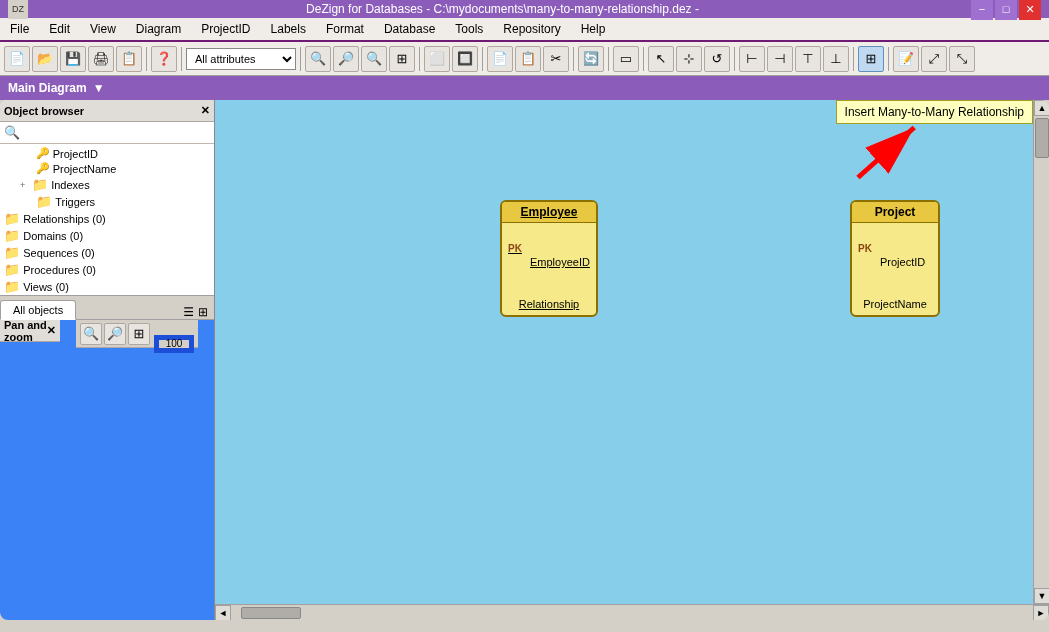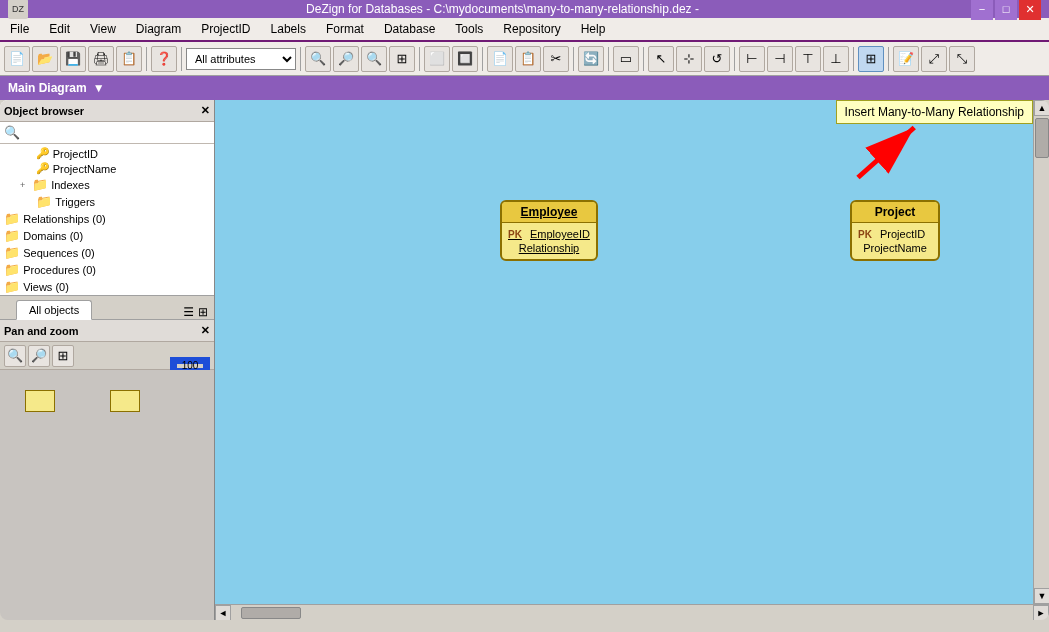--- a/index.html
+++ b/index.html
@@ -149,41 +149,41 @@
     .tree-indent { width: 16px; flex-shrink: 0; }
     .tree-indent2 { width: 32px; flex-shrink: 0; }
 
     
     #ob-tabs {
       height: 24px;
       background: #d4d0c8;
       display: flex;
       align-items: flex-end;
       border-top: 1px solid #a0a0a0;
-      padding-left: 16px;
     }
     .ob-tab {
       padding: 3px 12px;
       background: #c0bcb8;
       border: 1px solid #a0a0a0;
       border-bottom: none;
       cursor: pointer;
       font-size: 11px;
       border-radius: 3px 3px 0 0;
     }
     .ob-tab.active { background: white; border-bottom: 1px solid white; margin-bottom: -1px; }
     .ob-tab-actions { margin-left: auto; display: flex; align-items: center; padding-right: 4px; }
     .tab-icon-btn { font-size: 12px; cursor: pointer; padding: 0 2px; }
 
     
     #pan-zoom {
       flex: 1;
-      background: #7f1d1d;
-      display: flex;
-      flex-direction: column;
+      background: #3b82f6;
+      display: flex;
+      flex-direction: row;
+      gap: 16px;
     }
     #pz-header {
       height: 22px;
       background: #e0dcd8;
       border-bottom: 1px solid #b0a8a0;
       display: flex;
       align-items: center;
       padding: 0 4px;
       justify-content: space-between;
       font-weight: bold;
@@ -262,21 +262,21 @@
       align-items: center;
       padding: 1px 0;
     }
     .pk-label {
       color: #8b4513;
       font-size: 10px;
       font-weight: bold;
       margin-right: 4px;
       min-width: 18px;
     }
-    .field-name { font-size: 11px; }
+    .field-name { font-size: 11px; margin-top: 28px; }
     .field-center { justify-content: center; }
 
     
     #tooltip {
       position: absolute;
       right: 0;
       top: 0;
       background: #ffffc0;
       border: 1px solid #a0a020;
       padding: 4px 8px;
@@ -453,21 +453,21 @@
       <div id="pan-zoom">
         <div id="pz-header">
           <span>Pan and zoom</span>
           <span style="cursor:pointer;">✕</span>
         </div>
         <div id="pz-toolbar">
           <button class="tb-btn" style="width:22px;height:22px;">🔍</button>
           <button class="tb-btn" style="width:22px;height:22px;">🔎</button>
           <button class="tb-btn" style="width:22px;height:22px;">⊞</button>
           <div style="flex:1;"></div>
-          <div style="width:40px; height:18px; background:#d4d0c8; border:7px solid #1d4ed8; display:flex; align-items:center; justify-content:center; font-size:10px;margin-top:20px;">100</div>
+          <div style="width:40px; height:18px; background:#d4d0c8; border:5px solid #1d4ed8; display:flex; align-items:center; justify-content:center; font-size:10px;margin-top:20px;">100</div>
         </div>
         <div id="pz-canvas">
 
           <div class="mini-table" style="left:25px; top:20px;"></div>
           <div class="mini-table" style="left:110px; top:20px;"></div>
         </div>
       </div>
     </div>
 
     <div style="flex:1; display:flex; flex-direction:column; overflow:hidden;">

